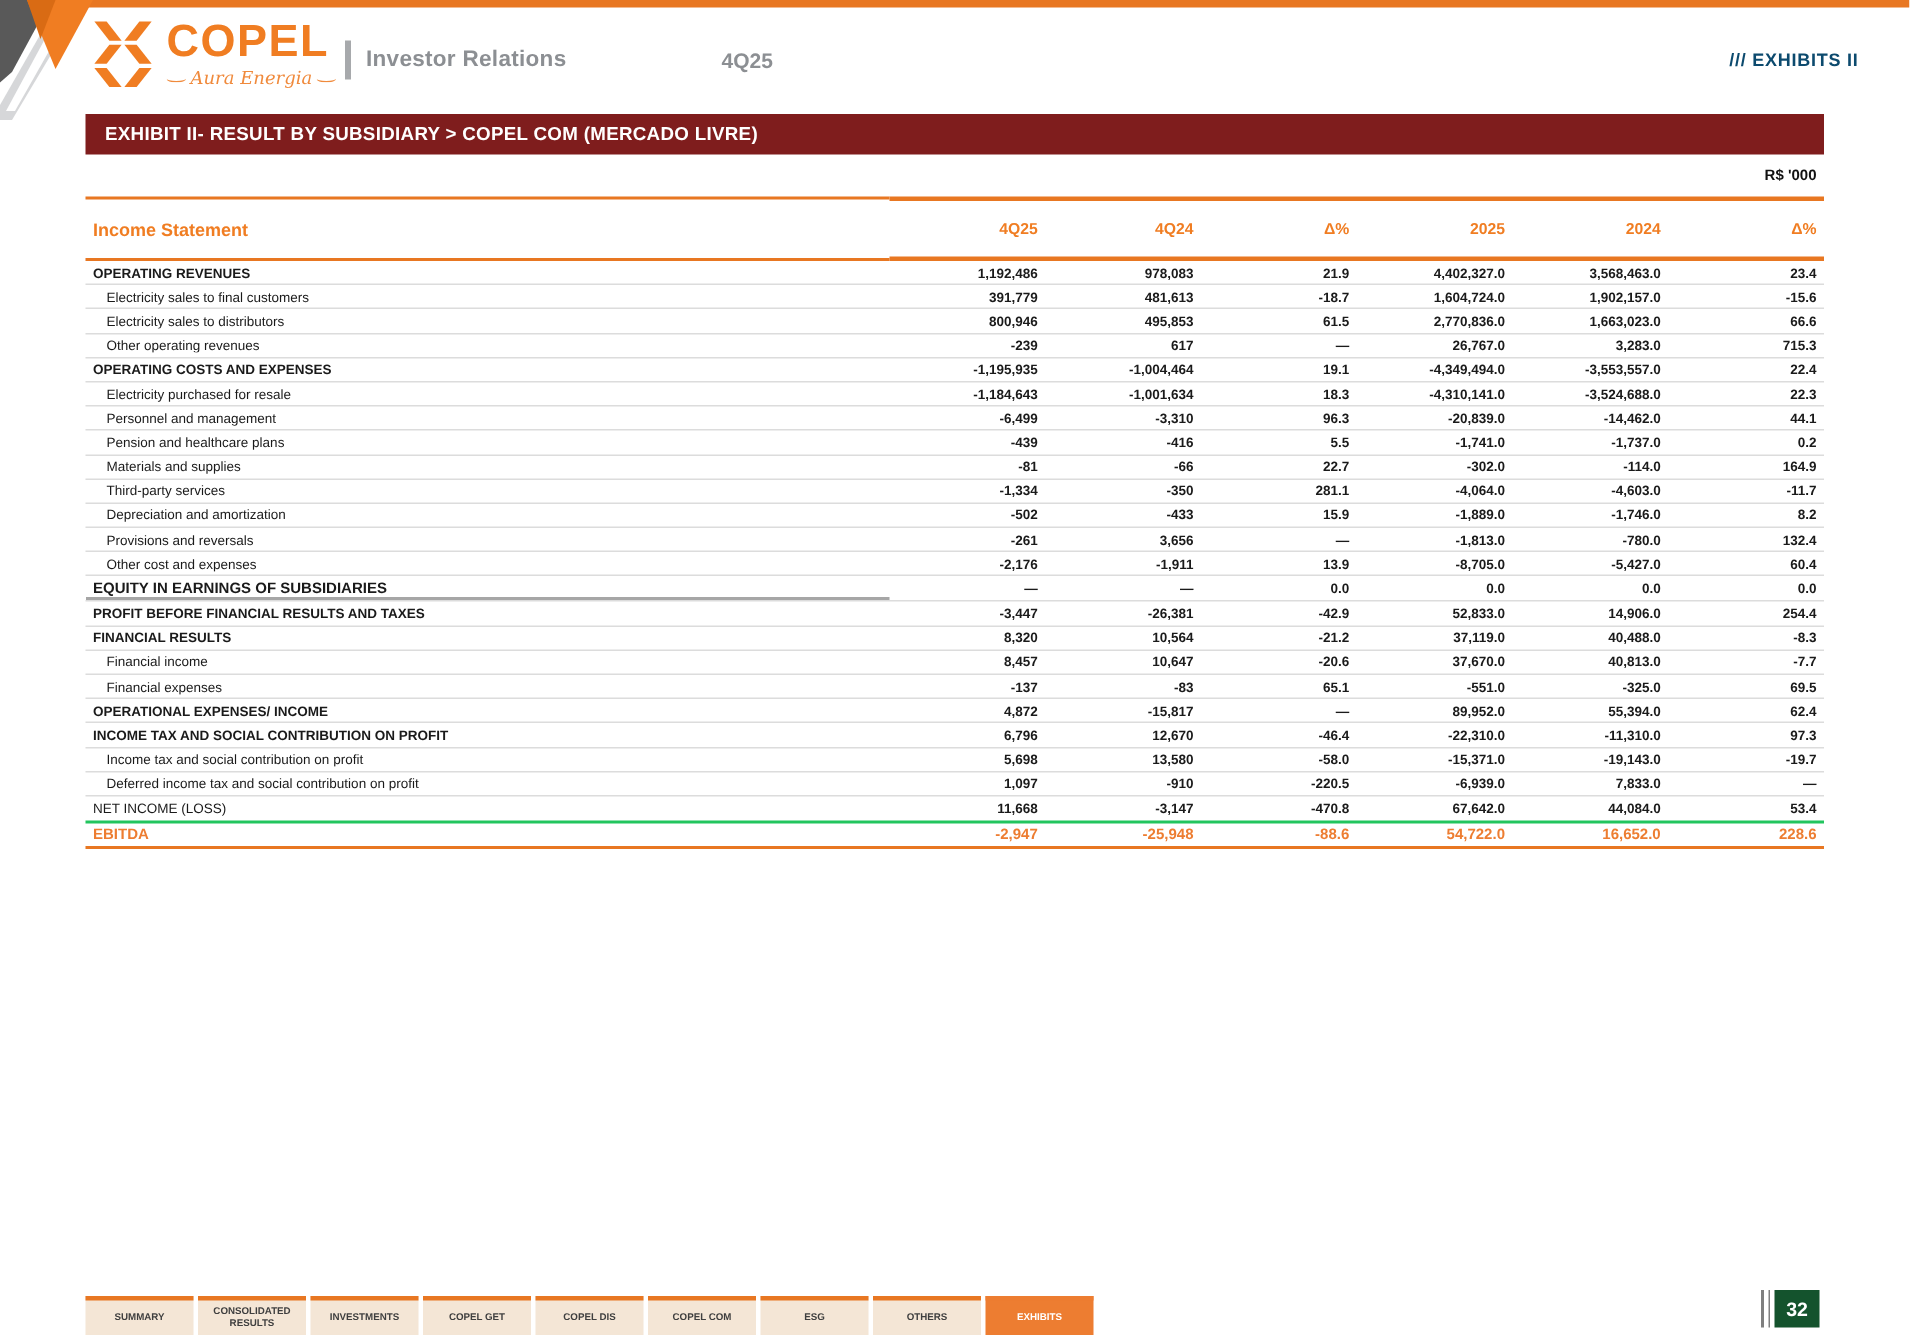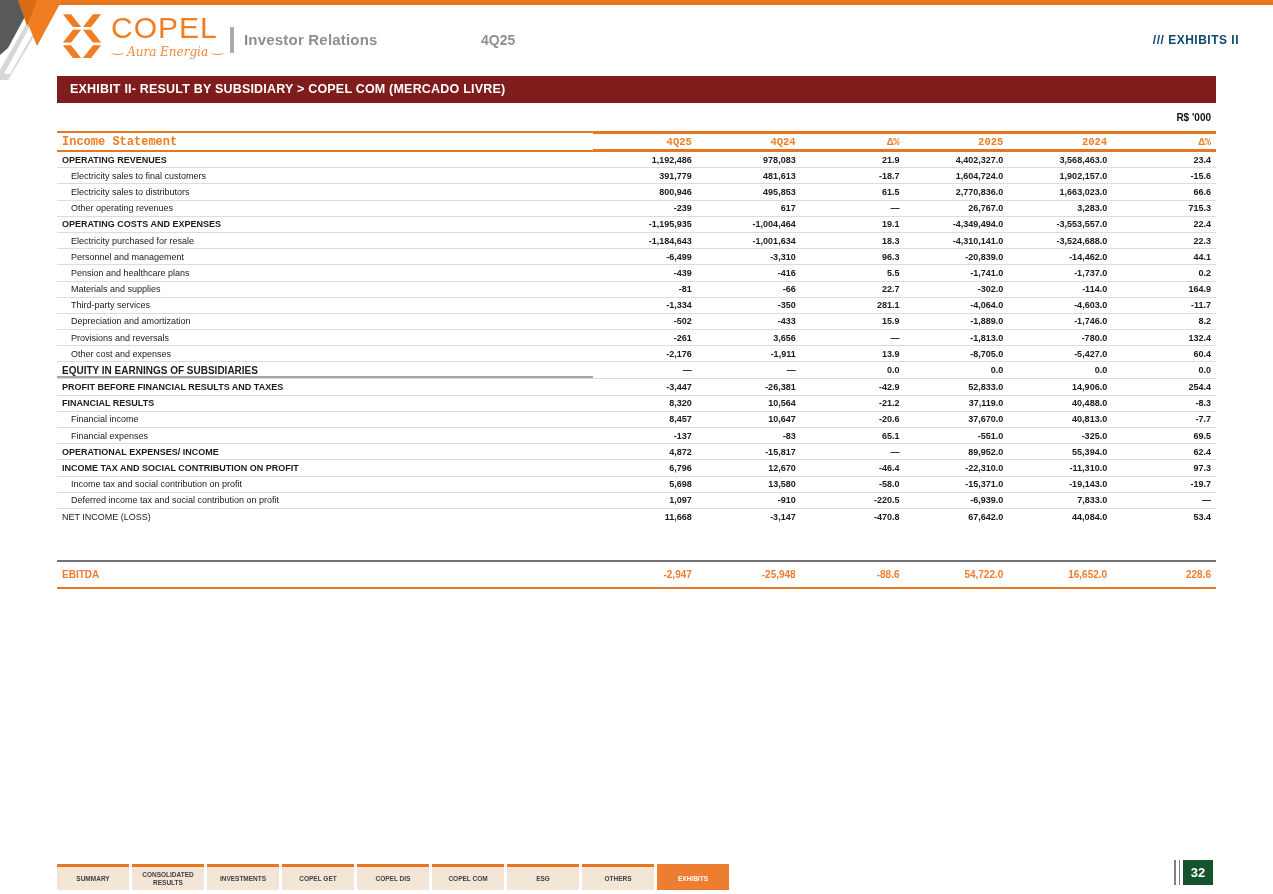--- a/index.html
+++ b/index.html
@@ -4,50 +4,50 @@
 <style>
   * { margin:0; padding:0; box-sizing:border-box; }
   html,body { width:1273px; height:894px; background:#ffffff; font-family:"Liberation Sans", sans-serif; overflow:hidden; position:relative; }
 
   .top-strip { position:absolute; top:0; left:0; width:1273px; height:5px; background:#E87722; z-index:1; }
   .corner-svg { position:absolute; top:0; left:0; z-index:2; }
 
   
   .logo-wrap { position:absolute; left:62px; top:13px; z-index:3; display:flex; }
   .logo-text { margin-left:9px; }
-  .logo-word { font-size:30px; font-weight:normal; color:#F07D22; letter-spacing:1px; line-height:30px; }
+  .logo-word { font-size:30px; font-weight:bold; color:#F07D22; letter-spacing:1px; line-height:30px; }
   .logo-tag { font-family:"DejaVu Serif", serif; font-style:italic; font-size:12px; color:#F08A3C; text-align:center; margin-top:2px; display:flex; align-items:center; justify-content:center; gap:3px; }
   .swash { display:inline-block; width:13px; height:5px; border-bottom:1px solid #F08A3C; border-radius:0 0 100% 100%; }
 
   .hdr-divider { position:absolute; left:230px; top:27px; width:4px; height:26px; background:#A7A9AC; }
   .hdr-section { position:absolute; left:244px; top:31px; font-size:15px; font-weight:bold; color:#8C8F93; letter-spacing:.2px; }
   .hdr-period { position:absolute; left:481px; top:32px; font-size:14px; font-weight:bold; color:#8C8F93; }
   .hdr-corner { position:absolute; right:34px; top:33px; font-size:12px; font-weight:bold; color:#0c4a6e; letter-spacing:.5px; }
 
   .title-bar { position:absolute; left:57px; top:76px; width:1159px; height:27px; background:#7f1d1d; color:#ffffff; font-size:12.5px; font-weight:bold; line-height:27px; padding-left:13px; letter-spacing:.2px; }
 
   .unit-label { position:absolute; top:112px; right:62px; font-size:10px; font-weight:bold; color:#111111; }
 
   
   .tbl { position:absolute; left:57px; top:131px; width:1159px; }
-  .t-head { display:flex; height:21px;font-family:Liberation Mono, monospace; }
+  .t-head { display:flex; height:43px; }
   .t-head .head-label { width:536px; border-top:2px solid #E87722; border-bottom:2px solid #E87722; display:flex; align-items:center; padding-left:5px; font-size:12px; font-weight:bold; color:#F07D22; }
   .t-head .head-nums { flex:1; border-top:3px solid #E87722; border-bottom:3px solid #E87722; display:grid; grid-template-columns:repeat(6,1fr); }
   .t-head .col-h { display:flex; align-items:center; justify-content:flex-end; padding-right:5px; font-size:10.5px; font-weight:bold; color:#F07D22; }
 
   .t-row { display:grid; grid-template-columns:536px repeat(6,1fr); height:16.2px; border-bottom:1px solid #DCDCDC; align-items:center; }
   .t-row .row-label { font-size:9px; color:#1a1a1a; padding-left:5px; white-space:nowrap; overflow:hidden; }
   .t-row .cell { font-size:9px; font-weight:bold; color:#1a1a1a; text-align:right; padding-right:5px; white-space:nowrap; }
   .t-row.section .row-label { font-weight:bold; }
   .t-row.sub .row-label { padding-left:14px; font-weight:normal; }
   .t-row.equity { height:17px; }
   .t-row.equity .row-label { font-weight:bold; font-size:10px; box-shadow:inset 0 -2px 0 #A6A6A6; height:100%; display:flex; align-items:center; }
   .t-row.net_income { border-bottom:none; }
   .t-row.net_income .row-label { font-weight:normal; }
-  .t-row.ebitda { height:29px; border-top:2px solid #737373; border-bottom:2px solid #E87722;margin-top:35px; }
+  .t-row.ebitda { height:19px; border-top:2px solid #22c55e; border-bottom:2px solid #E87722; }
   .t-row.ebitda .row-label { font-weight:bold; font-size:10px; color:#ED7D31; }
   .t-row.ebitda .cell { font-size:10px; color:#ED7D31; }
 
   
   .tabs { position:absolute; left:57px; top:864px; display:flex; gap:3px; }
   .tab { width:72px; height:26px; background:#F4E6D6; border-top:3px solid #E87722; color:#3F3F3F; font-size:6.5px; font-weight:bold; display:flex; align-items:center; justify-content:center; text-align:center; line-height:1.2; padding:0 3px; cursor:pointer; }
   .tab.active { background:#ED7D31; border-top-color:#ED7D31; color:#ffffff; }
 
   
   .pageno-wrap { position:absolute; top:860px; left:1174px; display:flex; align-items:stretch; height:25px; }

